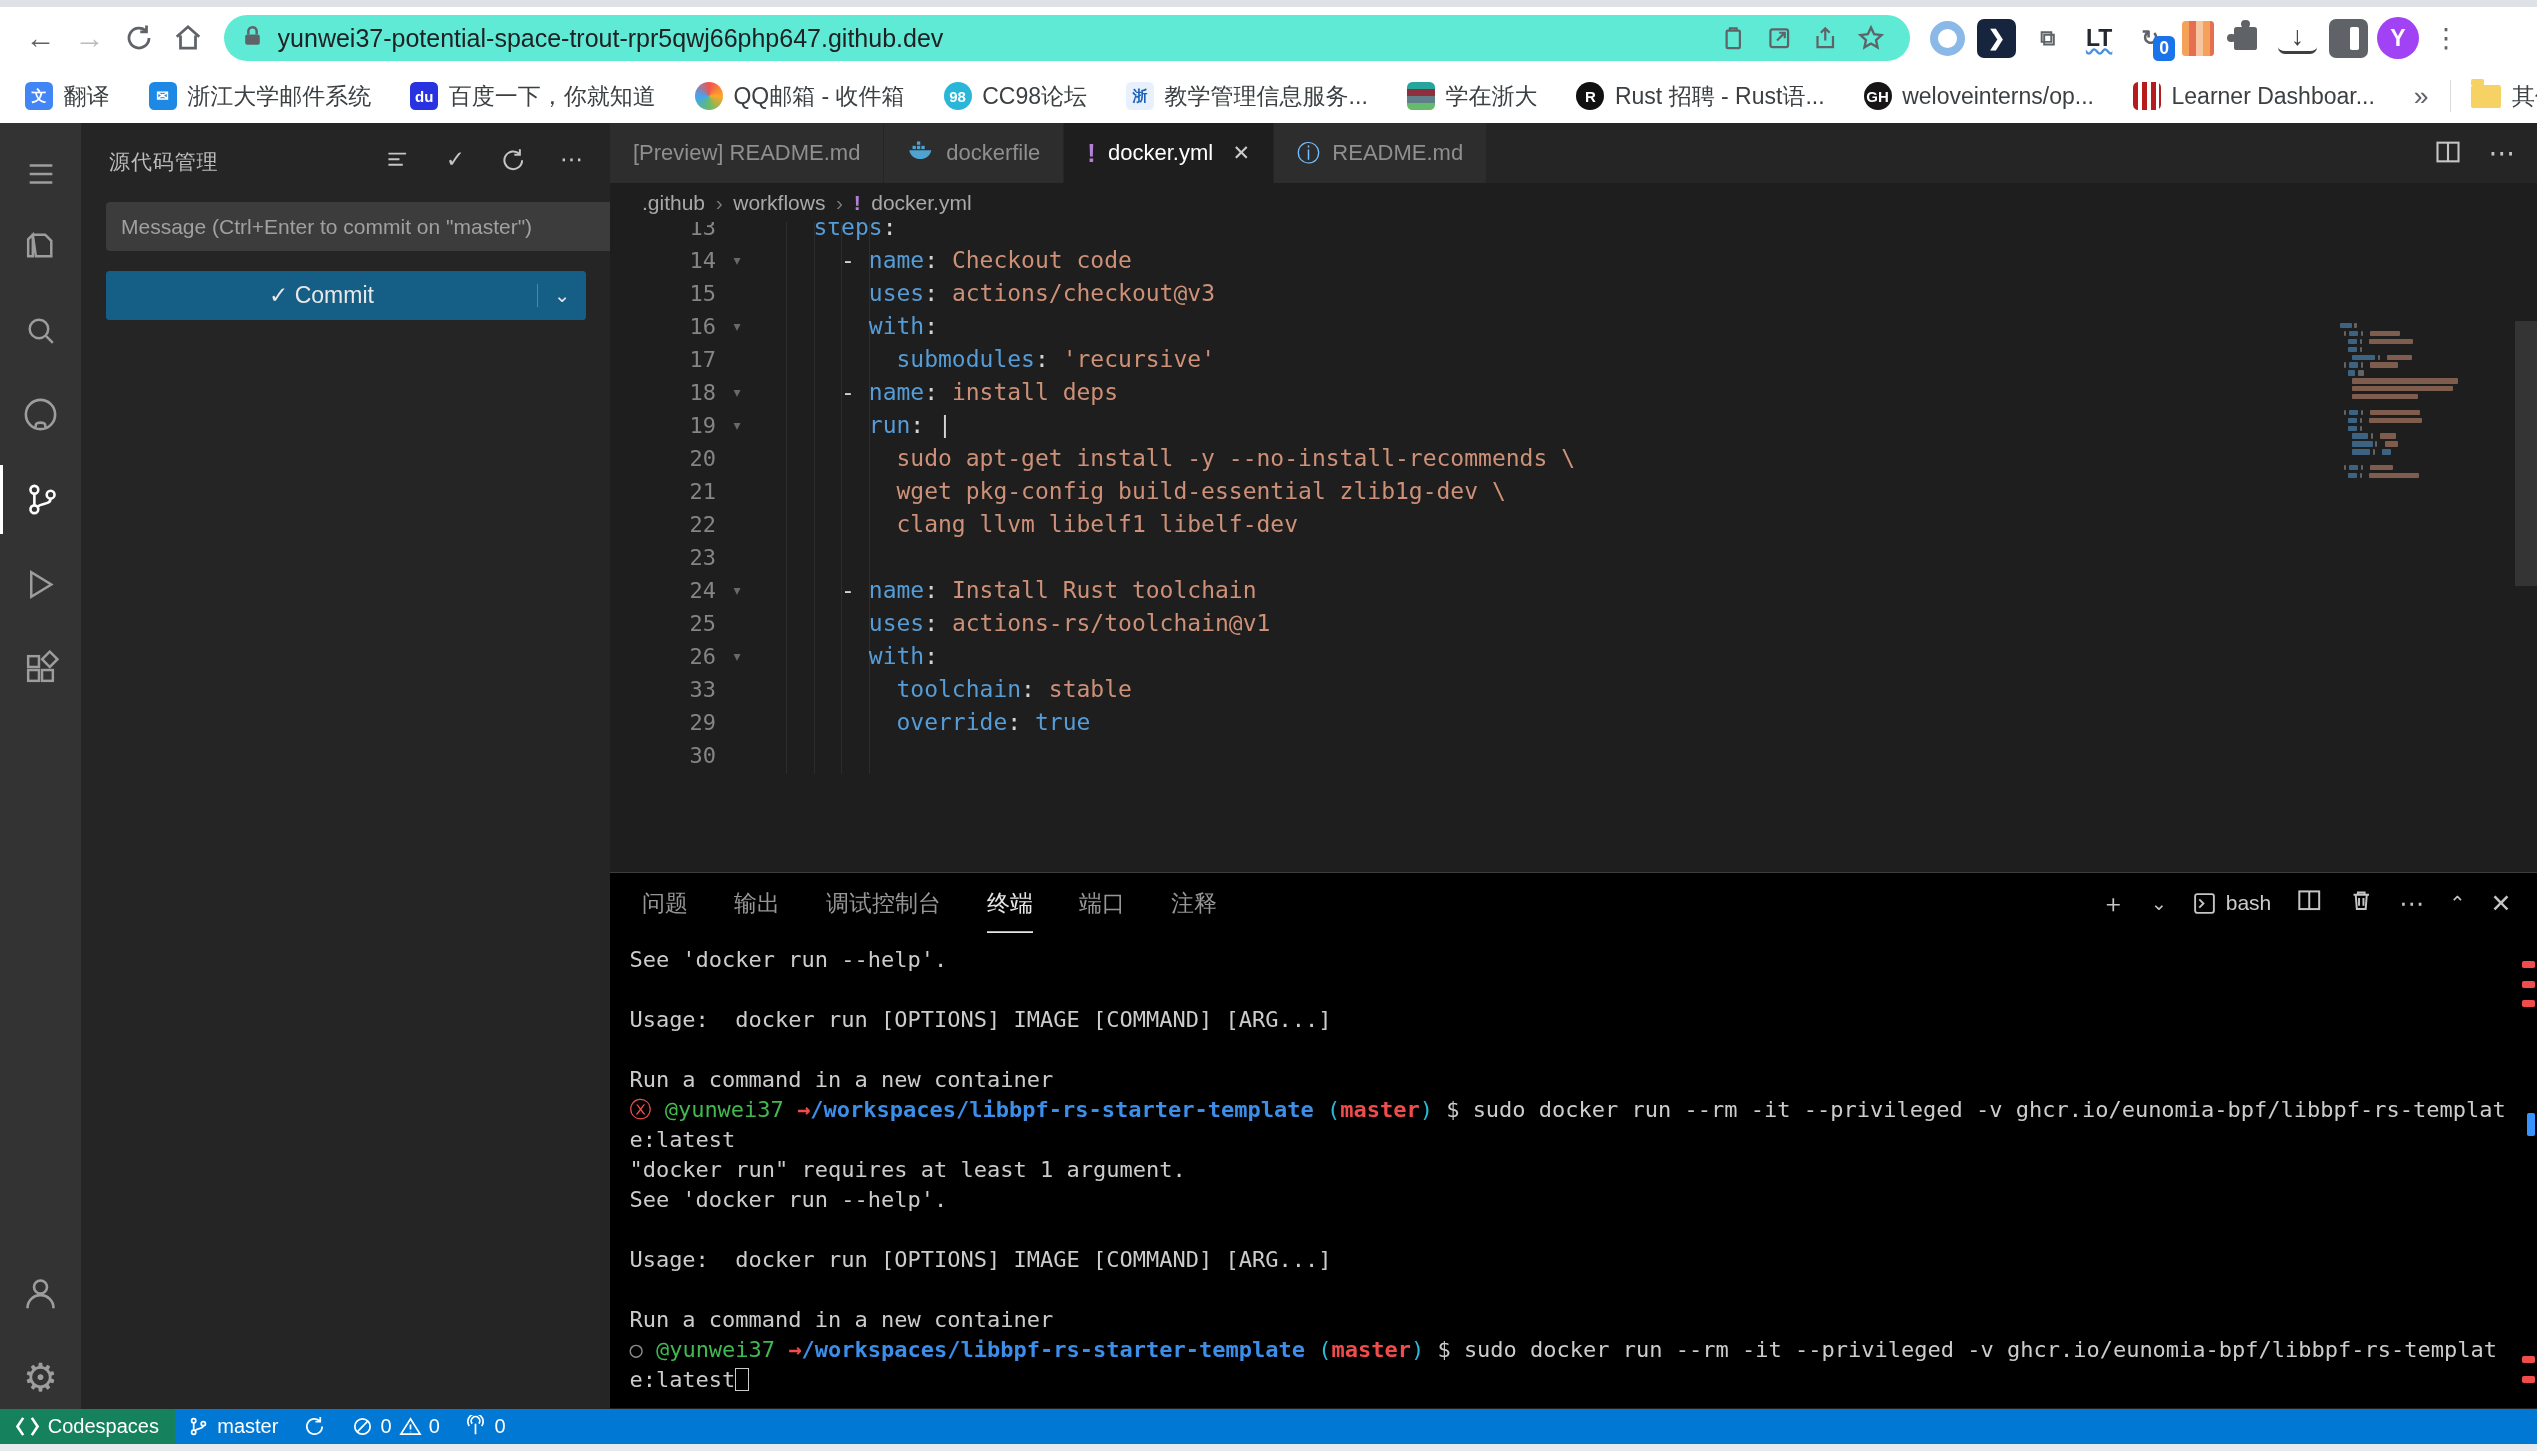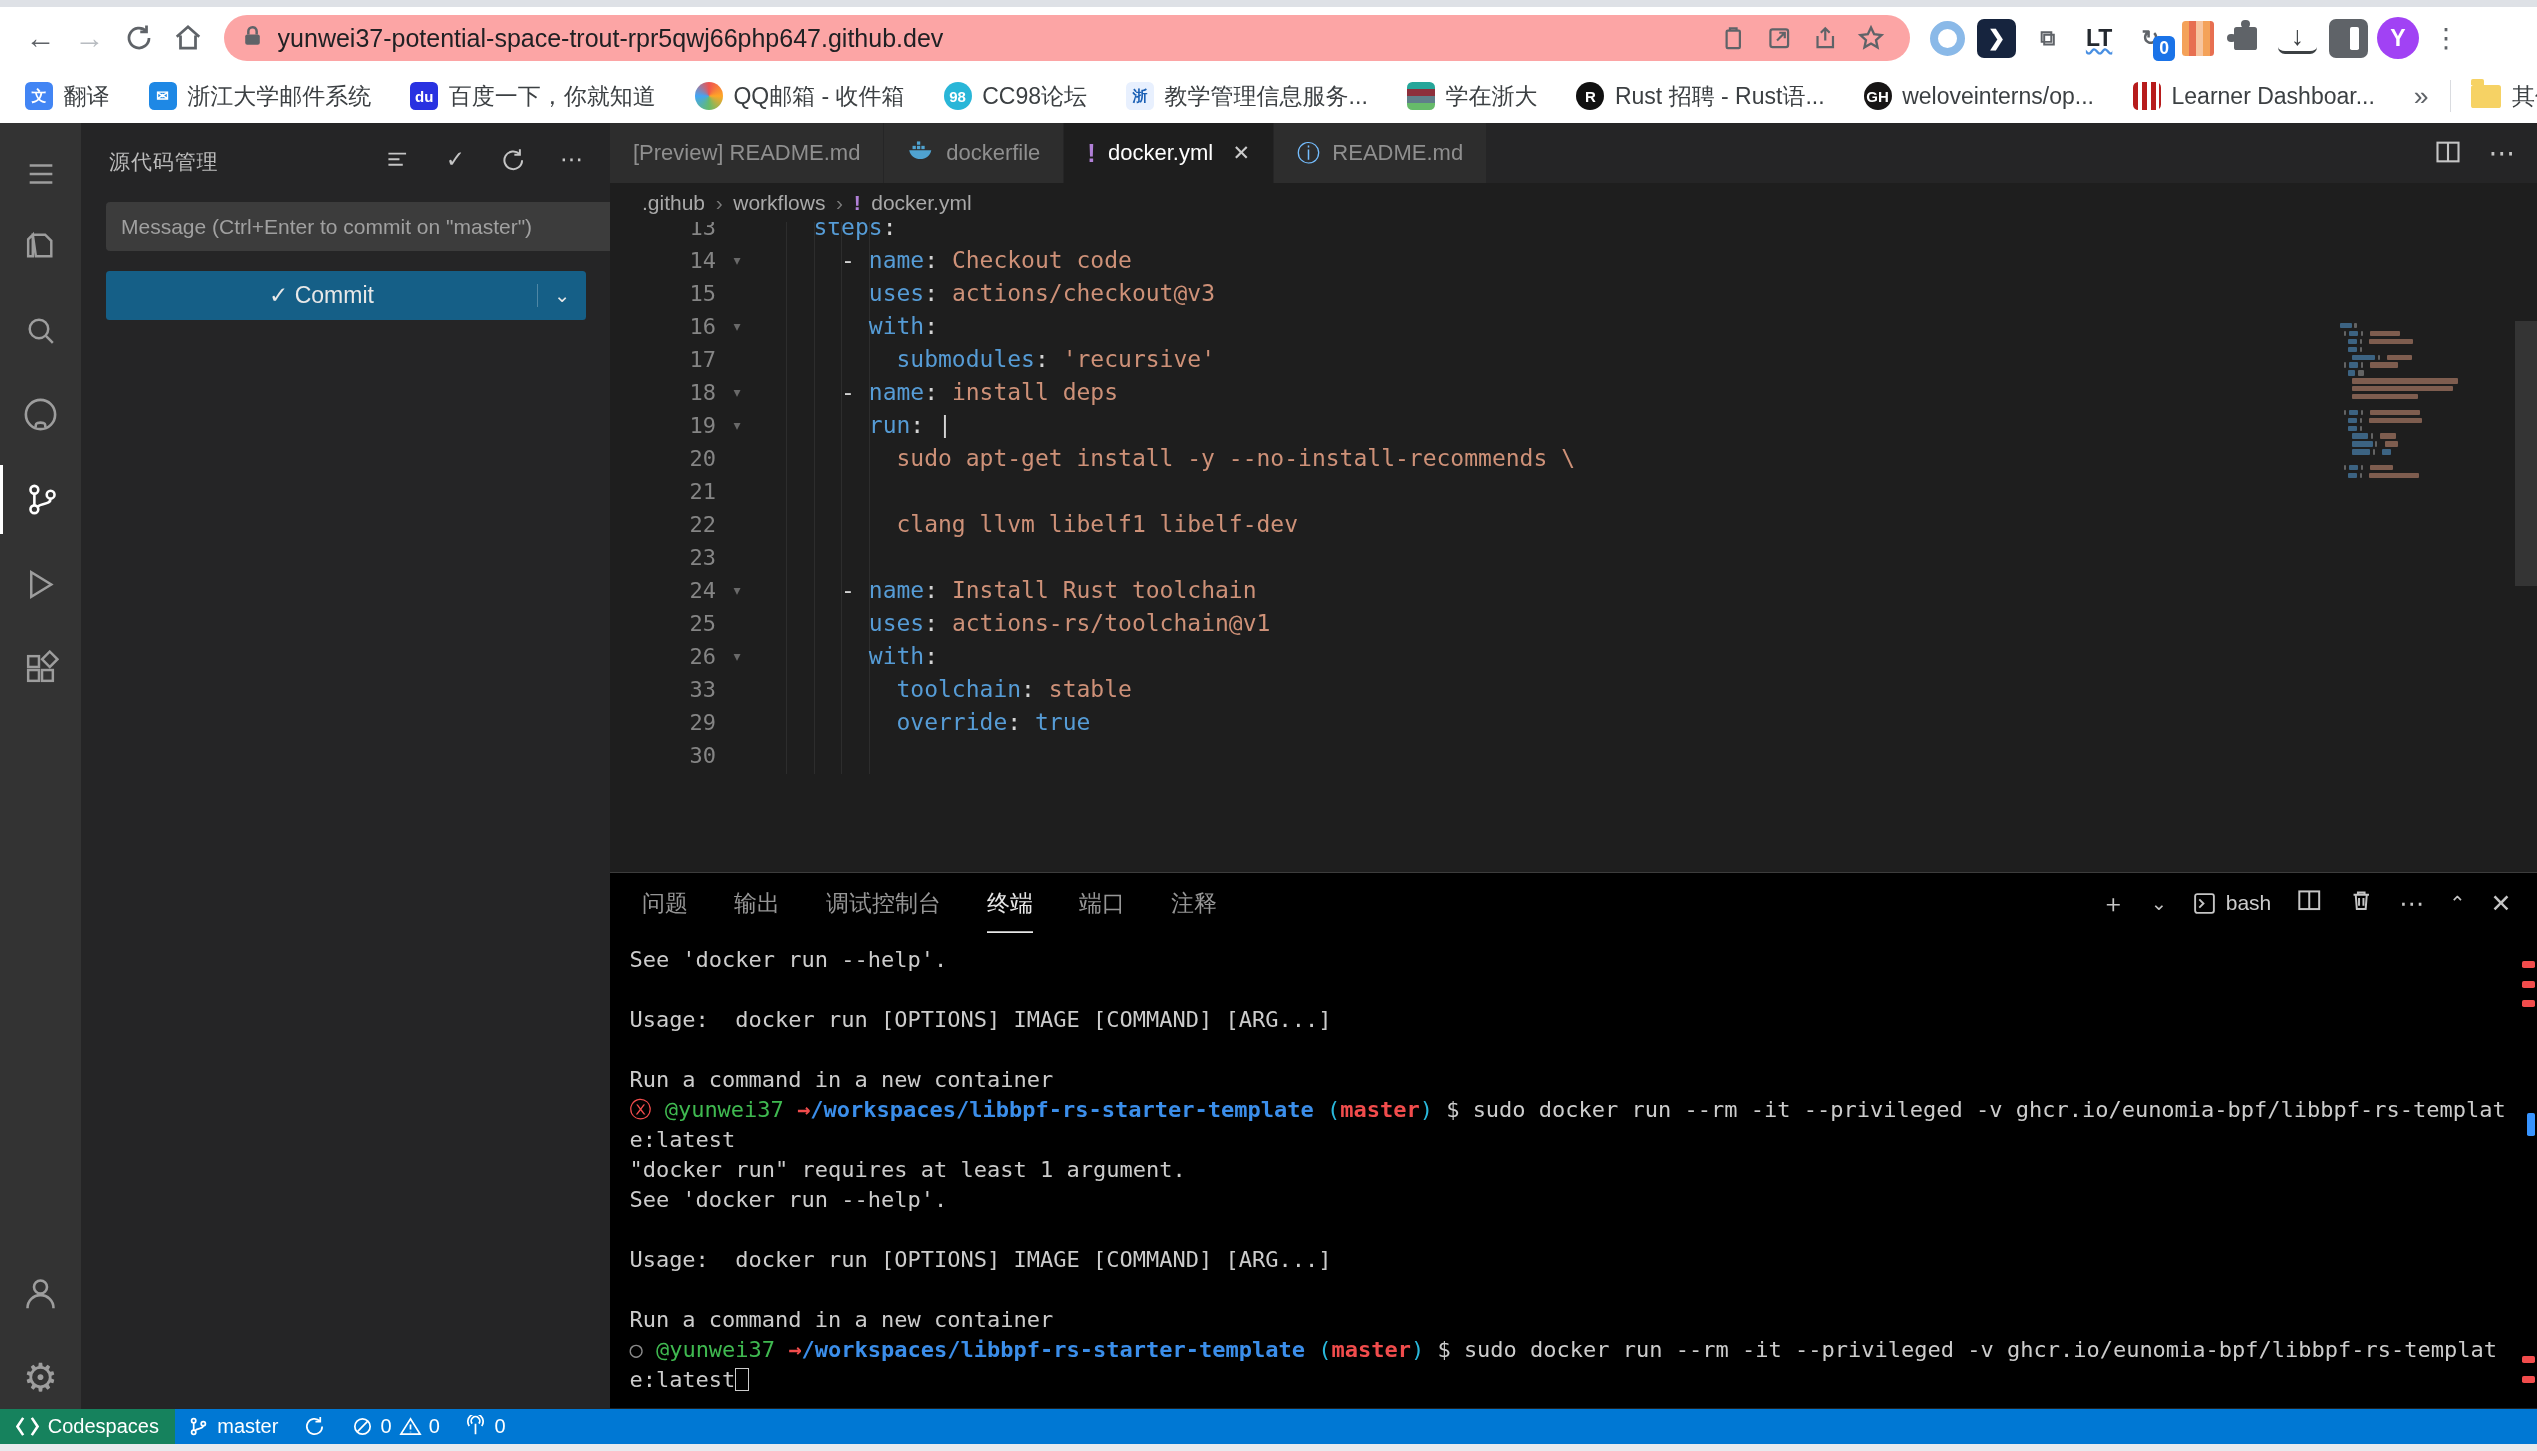--- a/index.html
+++ b/index.html
@@ -6,21 +6,21 @@
   html,body { background:#000; }
   #screen {
     position:relative; width:2538px; height:1451px; overflow:hidden;
     font-family:"Liberation Sans", sans-serif; background:#1e1e1e;
   }
   
   #top-strip { position:absolute; left:0; top:0; width:2538px; height:7px; background:#dee1e6; }
   #toolbar { position:absolute; left:0; top:7px; width:2538px; height:62px; background:#fff; display:flex; align-items:center; }
   .nav-btn { width:49px; height:49px; display:flex; align-items:center; justify-content:center; font-size:30px; color:#5f6368; border-radius:50%; }
   .nav-btn.disabled { color:#b8bcc1; }
-  #omnibox { height:46px; width:1686px; margin-left:12.3px; background:#fca5a5; border-radius:23px; display:flex; align-items:center; padding:0 16px; }
+  #omnibox { height:46px; width:1686px; margin-left:12.3px; background:#5eead4; border-radius:23px; display:flex; align-items:center; padding:0 16px; }
   #omnibox .url { font-size:25px; color:#202124; margin-left:12.3px; flex:1; white-space:nowrap; overflow:hidden; }
   .box-icon { width:46px; height:46px; display:flex; align-items:center; justify-content:center; }
   .box-icon svg { stroke:#5f6368; fill:none; stroke-width:2; }
   #ext-area { display:flex; align-items:center; margin-left:19.4px; gap:12.3px; }
   .ext-icon { position:relative; width:39px; height:39px; display:flex; align-items:center; justify-content:center; border-radius:7px; font-size:21px; font-weight:bold; }
   .ext-badge { position:absolute; right:-5.3px; bottom:-3.5px; background:#1a73e8; color:#fff; font-size:17.6px; font-weight:bold; padding:0 6.2px; border-radius:5.3px; line-height:25px; }
   #avatar { width:42px; height:42px; border-radius:50%; background:#a142f4; color:#fff; font-size:23px; font-weight:bold; display:flex; align-items:center; justify-content:center; margin-left:8.8px; }
   #kebab { font-size:26.5px; color:#5f6368; padding:0 14px; }
   #bookmarks-bar { position:absolute; left:0; top:69px; width:2538px; height:55px; background:#fff; border-bottom:0.9px solid #e4e6e8; display:flex; align-items:center; padding:0 25px; gap:39px; }
   .bm-item { display:flex; align-items:center; gap:10.6px; white-space:nowrap; }
@@ -360,21 +360,21 @@
         <div class="indent-guide" style="left:259px"></div>
         <div id="code-lines">
             <div class="code-row"><span class="ln">13</span><span class="fold"></span><span class="txt"><span class="tk-p">    </span><span class="tk-k">steps</span><span class="tk-p">:</span></span></div>
             <div class="code-row"><span class="ln">14</span><span class="fold">▾</span><span class="txt"><span class="tk-p">      - </span><span class="tk-k">name</span><span class="tk-p">:</span><span class="tk-s"> Checkout code</span></span></div>
             <div class="code-row"><span class="ln">15</span><span class="fold"></span><span class="txt"><span class="tk-p">        </span><span class="tk-k">uses</span><span class="tk-p">:</span><span class="tk-s"> actions/checkout@v3</span></span></div>
             <div class="code-row"><span class="ln">16</span><span class="fold">▾</span><span class="txt"><span class="tk-p">        </span><span class="tk-k">with</span><span class="tk-p">:</span></span></div>
             <div class="code-row"><span class="ln">17</span><span class="fold"></span><span class="txt"><span class="tk-p">          </span><span class="tk-k">submodules</span><span class="tk-p">:</span><span class="tk-s"> 'recursive'</span></span></div>
             <div class="code-row"><span class="ln">18</span><span class="fold">▾</span><span class="txt"><span class="tk-p">      - </span><span class="tk-k">name</span><span class="tk-p">:</span><span class="tk-s"> install deps</span></span></div>
             <div class="code-row"><span class="ln">19</span><span class="fold">▾</span><span class="txt"><span class="tk-p">        </span><span class="tk-k">run</span><span class="tk-p">: |</span></span></div>
             <div class="code-row"><span class="ln">20</span><span class="fold"></span><span class="txt"><span class="tk-p">          </span><span class="tk-s">sudo apt-get install -y --no-install-recommends \</span></span></div>
-            <div class="code-row"><span class="ln">21</span><span class="fold"></span><span class="txt"><span class="tk-p">          </span></span></div>
+            <div class="code-row"><span class="ln">21</span><span class="fold"></span><span class="txt"><span class="tk-p">          </span><span class="tk-s">wget pkg-config build-essential zlib1g-dev \</span></span></div>
             <div class="code-row"><span class="ln">22</span><span class="fold"></span><span class="txt"><span class="tk-p">          </span><span class="tk-s">clang llvm libelf1 libelf-dev</span></span></div>
             <div class="code-row"><span class="ln">23</span><span class="fold"></span><span class="txt"></span></div>
             <div class="code-row"><span class="ln">24</span><span class="fold">▾</span><span class="txt"><span class="tk-p">      - </span><span class="tk-k">name</span><span class="tk-p">:</span><span class="tk-s"> Install Rust toolchain</span></span></div>
             <div class="code-row"><span class="ln">25</span><span class="fold"></span><span class="txt"><span class="tk-p">        </span><span class="tk-k">uses</span><span class="tk-p">:</span><span class="tk-s"> actions-rs/toolchain@v1</span></span></div>
             <div class="code-row"><span class="ln">26</span><span class="fold">▾</span><span class="txt"><span class="tk-p">        </span><span class="tk-k">with</span><span class="tk-p">:</span></span></div>
             <div class="code-row"><span class="ln">33</span><span class="fold"></span><span class="txt"><span class="tk-p">          </span><span class="tk-k">toolchain</span><span class="tk-p">:</span><span class="tk-s"> stable</span></span></div>
             <div class="code-row"><span class="ln">29</span><span class="fold"></span><span class="txt"><span class="tk-p">          </span><span class="tk-k">override</span><span class="tk-p">:</span><span class="tk-k"> true</span></span></div>
             <div class="code-row"><span class="ln">30</span><span class="fold"></span><span class="txt"></span></div>
           </div>
         <div id="minimap">

